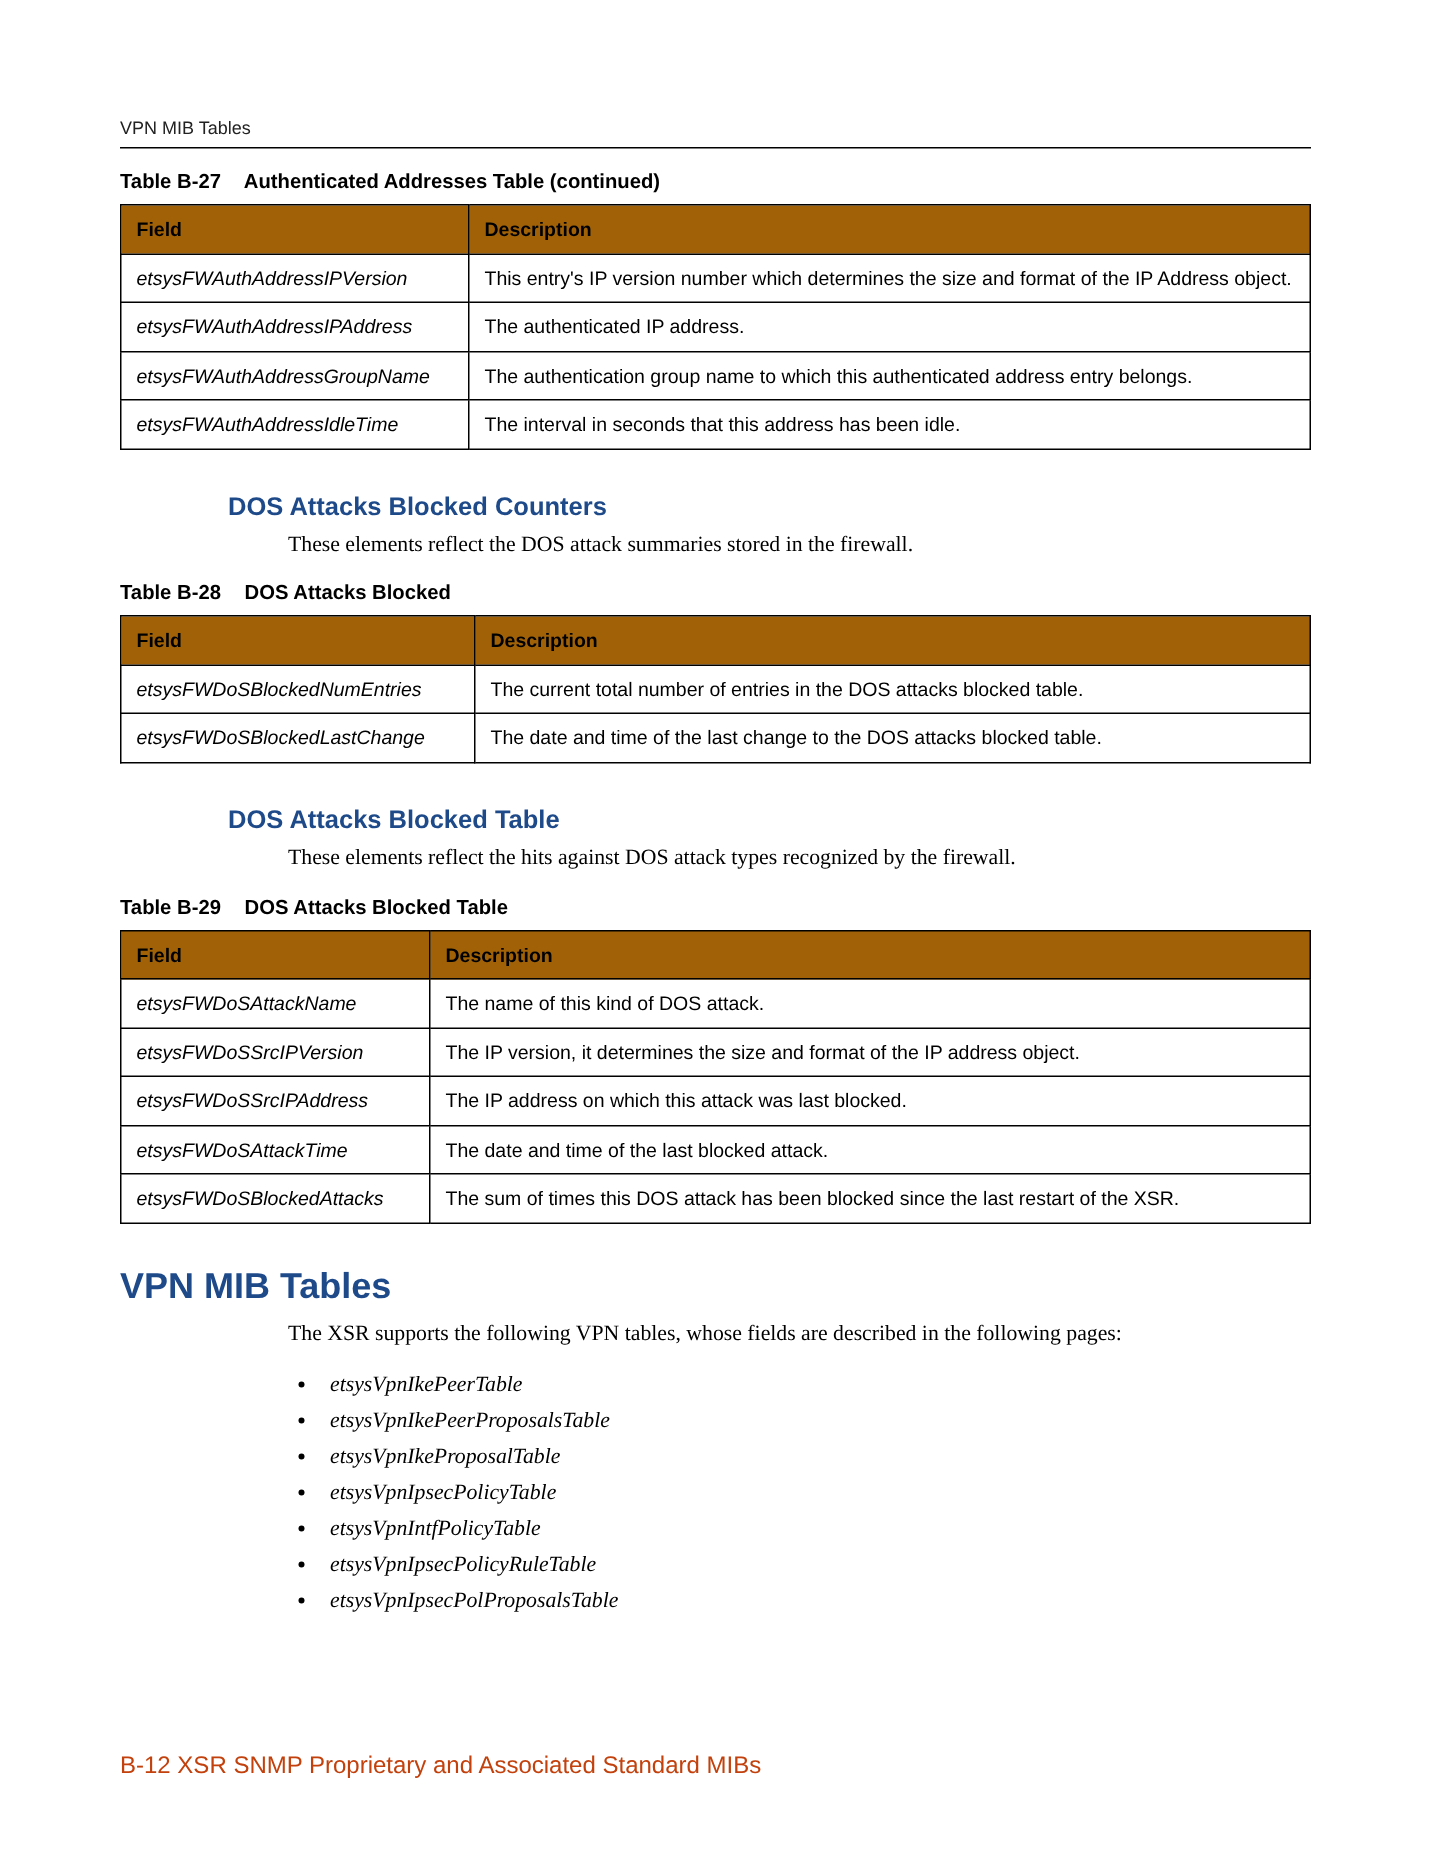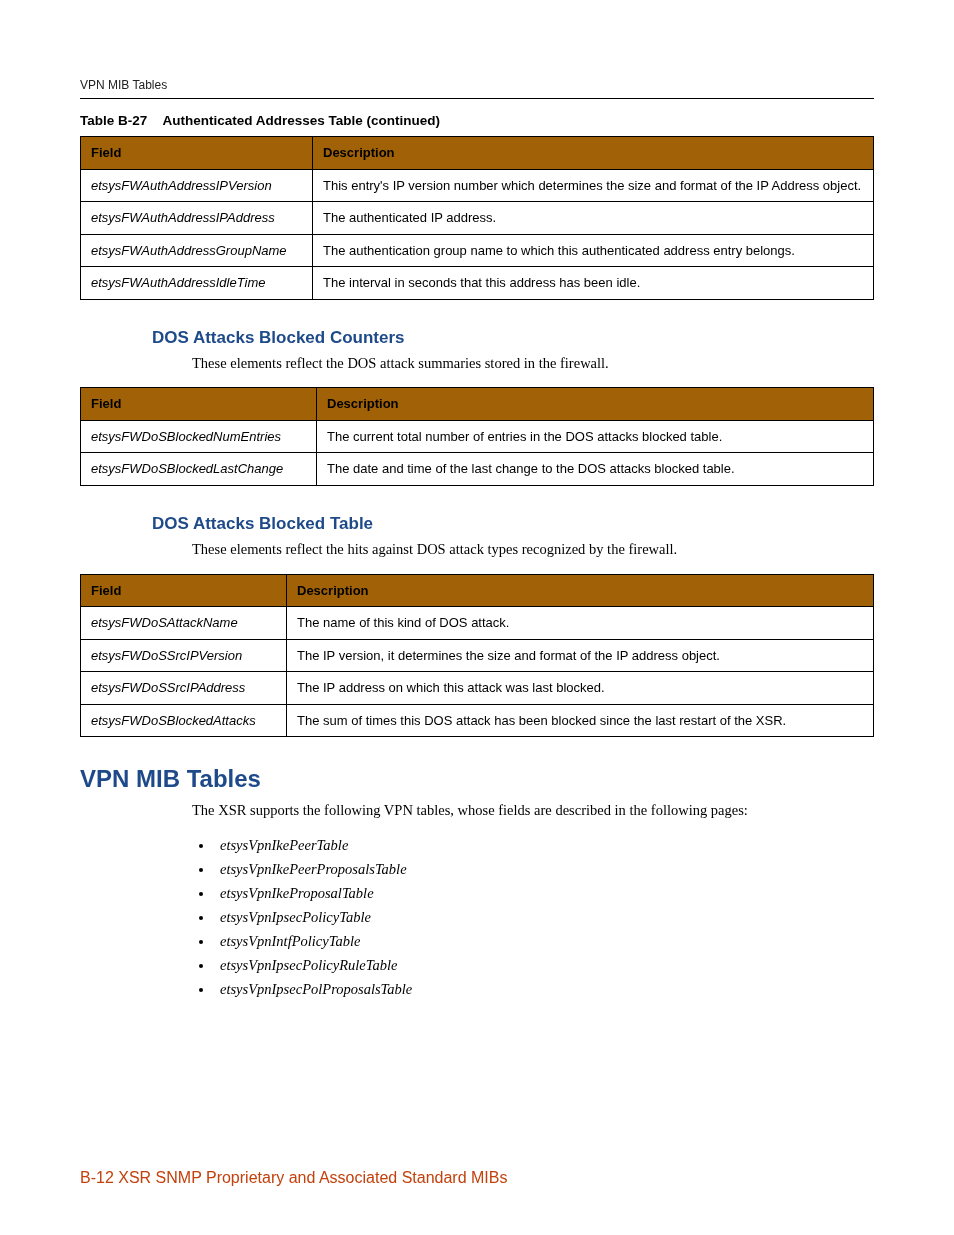--- a/index.html
+++ b/index.html
@@ -130,20 +130,24 @@
       <tr>
         <td class="field">etsysFWAuthAddressIdleTime</td>
         <td>The interval in seconds that this address has been idle.</td>
       </tr>
     </tbody>
   </table>
 
   <div class="h3">DOS Attacks Blocked Counters</div>
   <p class="body-text">These elements reflect the DOS attack summaries stored in the firewall.</p>
 
+  <div class="table-caption">
+    <span class="num">Table B-28</span>
+    <span>DOS Attacks Blocked</span>
+  </div>
   <table class="mib">
     <colgroup>
         <col style="width:236px">
         <col>
       </colgroup>
     <thead>
       <tr>
         <th>Field</th>
         <th>Description</th>
       </tr>
@@ -156,20 +160,24 @@
       <tr>
         <td class="field">etsysFWDoSBlockedLastChange</td>
         <td>The date and time of the last change to the DOS attacks blocked table.</td>
       </tr>
     </tbody>
   </table>
 
   <div class="h3">DOS Attacks Blocked Table</div>
   <p class="body-text">These elements reflect the hits against DOS attack types recognized by the firewall.</p>
 
+  <div class="table-caption">
+    <span class="num">Table B-29</span>
+    <span>DOS Attacks Blocked Table</span>
+  </div>
   <table class="mib">
     <colgroup>
         <col style="width:206px">
         <col>
       </colgroup>
     <thead>
       <tr>
         <th>Field</th>
         <th>Description</th>
       </tr>
@@ -179,20 +187,24 @@
         <td class="field">etsysFWDoSAttackName</td>
         <td>The name of this kind of DOS attack.</td>
       </tr>
       <tr>
         <td class="field">etsysFWDoSSrcIPVersion</td>
         <td>The IP version, it determines the size and format of the IP address object.</td>
       </tr>
       <tr>
         <td class="field">etsysFWDoSSrcIPAddress</td>
         <td>The IP address on which this attack was last blocked.</td>
+      </tr>
+      <tr>
+        <td class="field">etsysFWDoSAttackTime</td>
+        <td>The date and time of the last blocked attack.</td>
       </tr>
       <tr>
         <td class="field">etsysFWDoSBlockedAttacks</td>
         <td>The sum of times this DOS attack has been blocked since the last restart of the XSR.</td>
       </tr>
     </tbody>
   </table>
 
   <div class="h1">VPN MIB Tables</div>
   <p class="body-text after-h1">The XSR supports the following VPN tables, whose fields are described in the following pages:</p>

